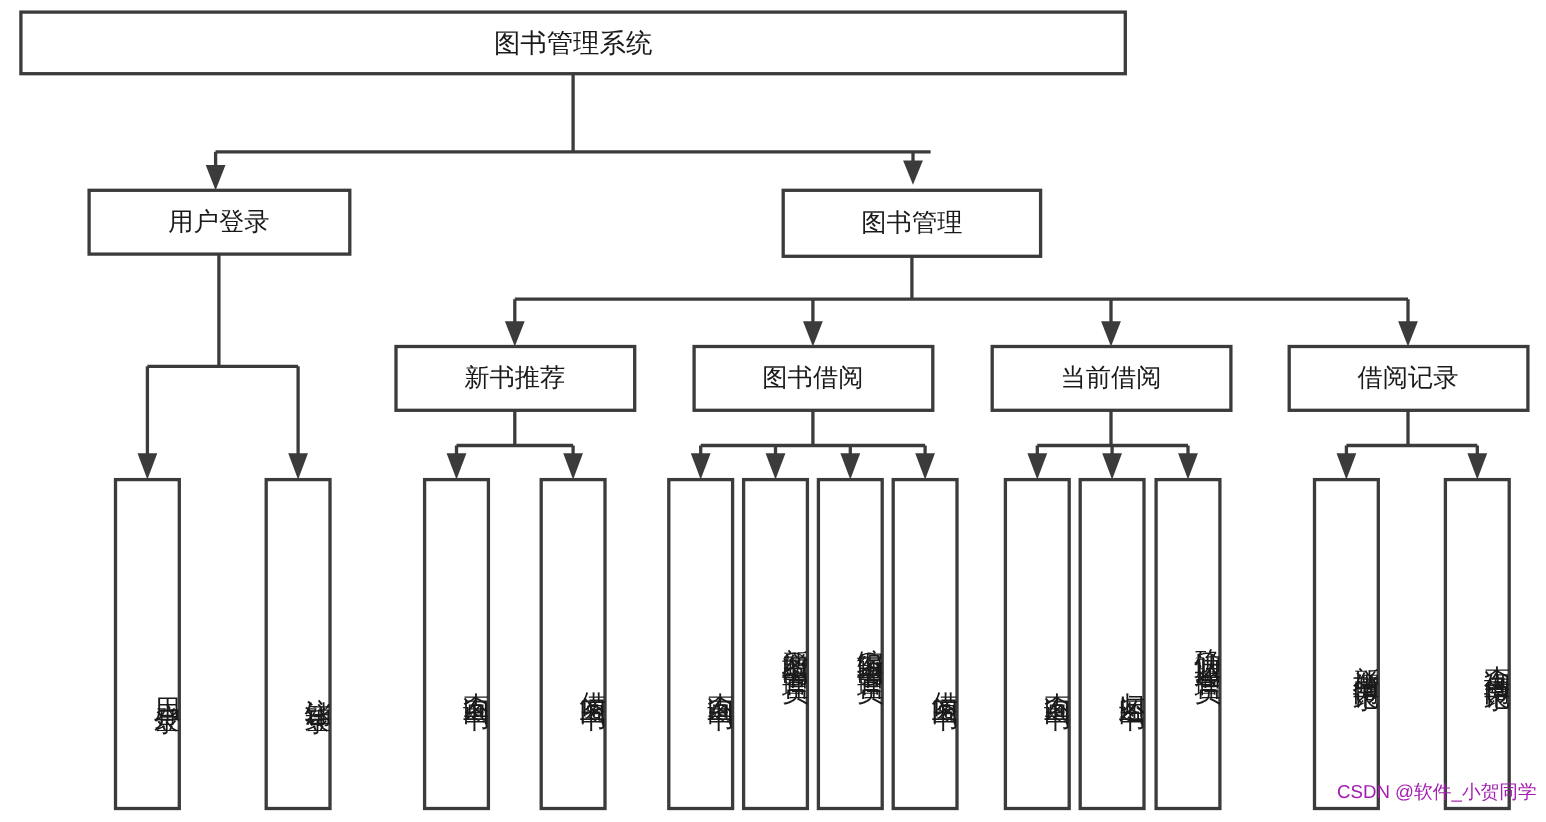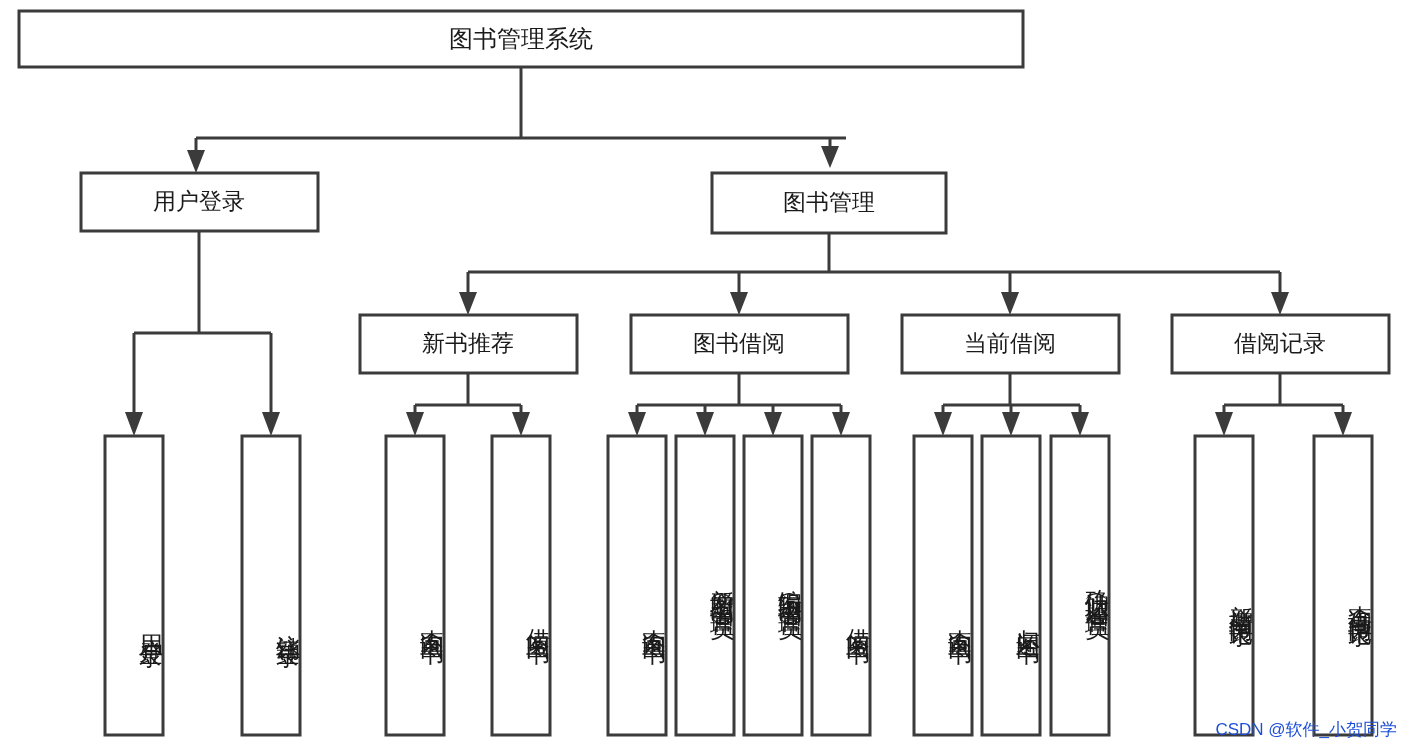--- a/index.html
+++ b/index.html
@@ -71,24 +71,24 @@
     font-size: 24px;
     line-height: 1.0;
     color: #1a1a1a;
     letter-spacing: 4px;
     white-space: nowrap;
     pointer-events: none;
   }
   .watermark {
     position: absolute;
     right: 8px;
-    bottom: 6px;
+    bottom: 16px;
     font-family: "Liberation Sans", sans-serif;
     font-size: 17px;
-    color: #1d4ed8;
+    color: #a21caf;
     white-space: nowrap;
     margin-top: 12px;
   }
 </style>
 </head>
 <body>
 
 <div id="diagram-root">
 
   <svg class="canvas" viewBox="0 0 1405 747" xmlns="http://www.w3.org/2000/svg">

